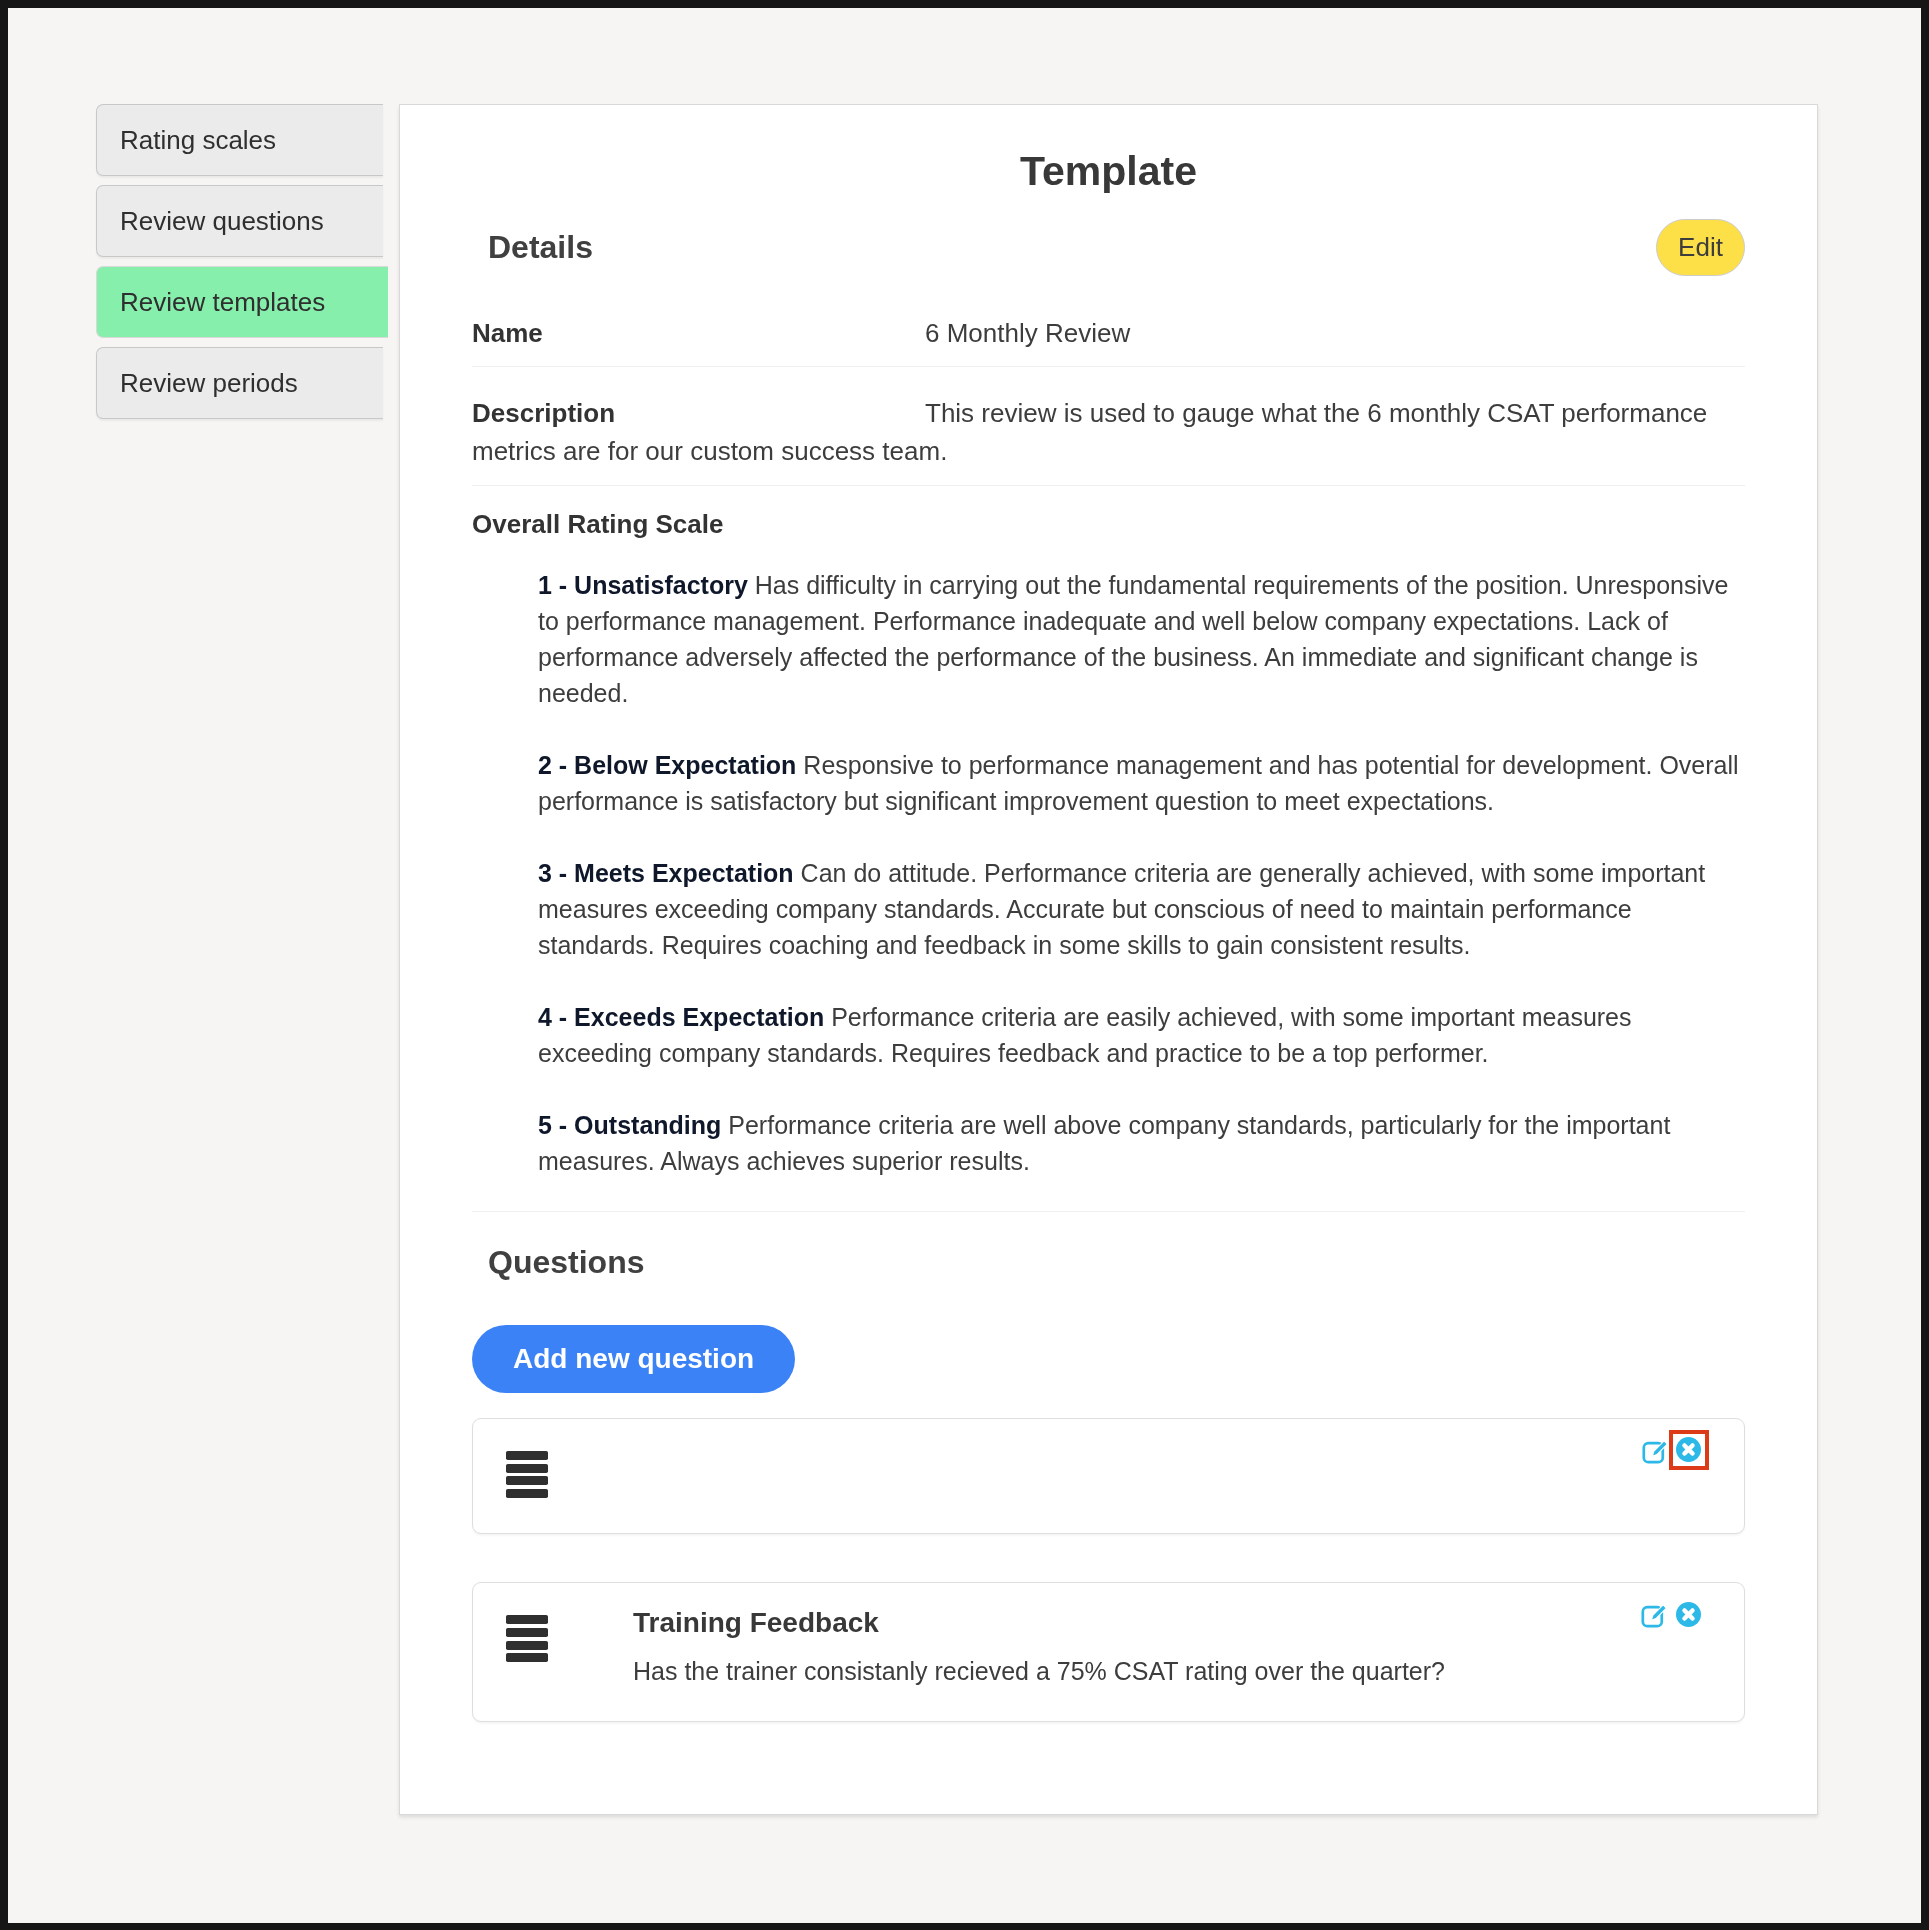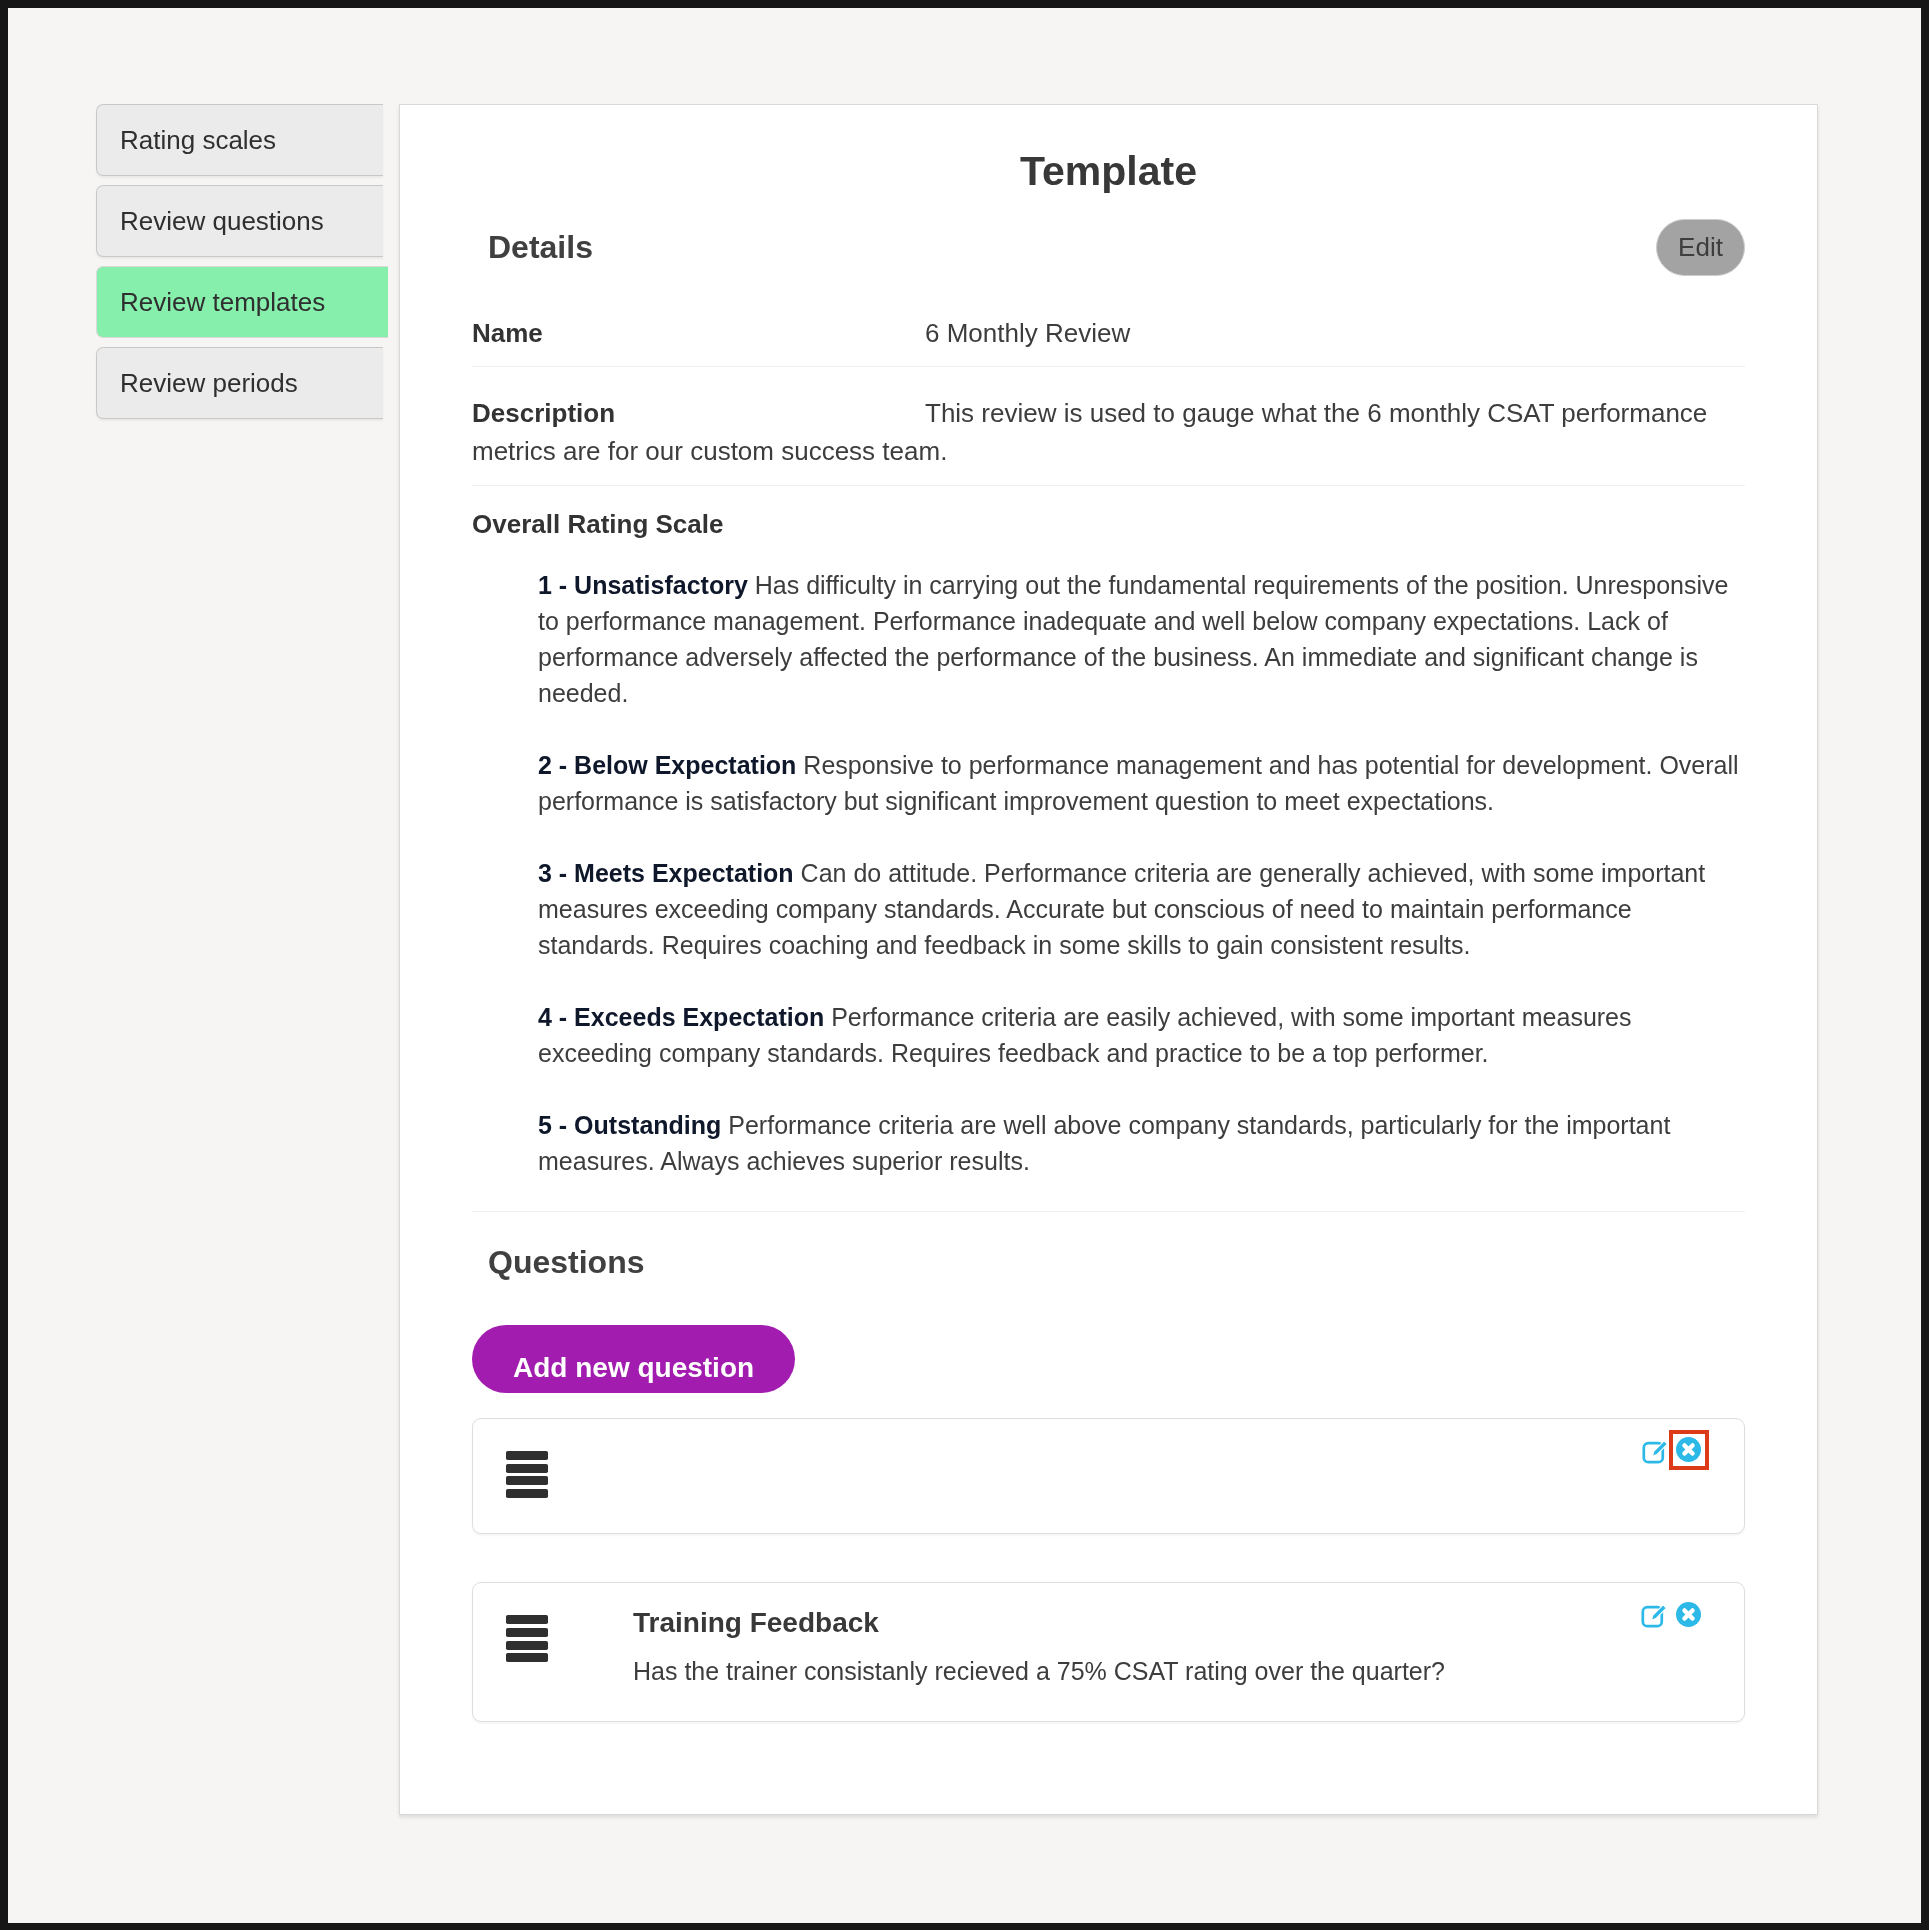--- a/index.html
+++ b/index.html
@@ -24,37 +24,37 @@
     position:absolute;left:391px;top:96px;width:1419px;height:1711px;
     box-sizing:border-box;background:#fff;border:1.8px solid #d9d9d9;
     box-shadow:0 2.7px 3.6px rgba(0,0,0,.10);
   }
   .panel-content{padding:0 72px}
   .page-title{margin:43px 0 0;text-align:center;font-size:41px;line-height:47px;font-weight:700;color:#383838}
   .section-heading{font-size:32px;line-height:47px;font-weight:700;color:#404040;margin:16px}
   .details-head{position:relative;margin-top:29px}
   .edit-btn{
     position:absolute;right:0;top:-5.4px;width:89px;height:57px;border-radius:29px;
-    background:#a3a3a3;border:1.8px solid #cccccc;font-size:26px;color:#3d3d3d;
+    background:#fde047;border:1.8px solid #cccccc;font-size:26px;color:#3d3d3d;
     font-family:inherit;cursor:pointer;
   }
   .detail-row{position:relative;padding:27px 0 14.3px;border-bottom:1.8px solid #efefef;font-size:26px;line-height:38px}
   .row-label{position:absolute;left:0;top:27px;font-weight:700;color:#333}
   .row-value{margin:0;text-indent:453px;color:#3d3d3d}
   .rating-block{padding:23px 0 27px;border-bottom:1.8px solid #efefef}
   .rating-label{font-weight:700;font-size:26px;color:#333}
   .rating-items{margin:27px 0 0 66px}
   .scale-item{margin:0 0 36px;font-size:25px;line-height:36px}
   .scale-item:last-child{margin-bottom:5.4px}
   .scale-item strong{color:#0f172a}
   
   .questions-heading{margin-top:27px}
   .add-btn{
-    display:inline-block;margin-top:23px;height:68px;line-height:68px;padding:9px 41px;
-    border:none;border-radius:34px;background:#a21caf;color:#fff;font-size:28px;
+    display:inline-block;margin-top:23px;height:68px;line-height:68px;padding:0 41px;
+    border:none;border-radius:34px;background:#3b82f6;color:#fff;font-size:28px;
     font-weight:600;font-family:inherit;cursor:pointer;
   }
   .card{
     position:relative;display:flex;box-sizing:border-box;margin-top:25px;
     border:1.8px solid #dedede;border-radius:9px;background:#fff;
     padding:23px 34px 32px 33px;box-shadow:0 1.8px 1.8px rgba(0,0,0,.04);
   }
   .card + .card{margin-top:48px}
   .handle{flex:0 0 42px;margin:9px 85px 0 0;cursor:grab}
   .handle .bar{height:9px;background:#2f2f2f;border-radius:1.8px;margin-bottom:3.6px}

